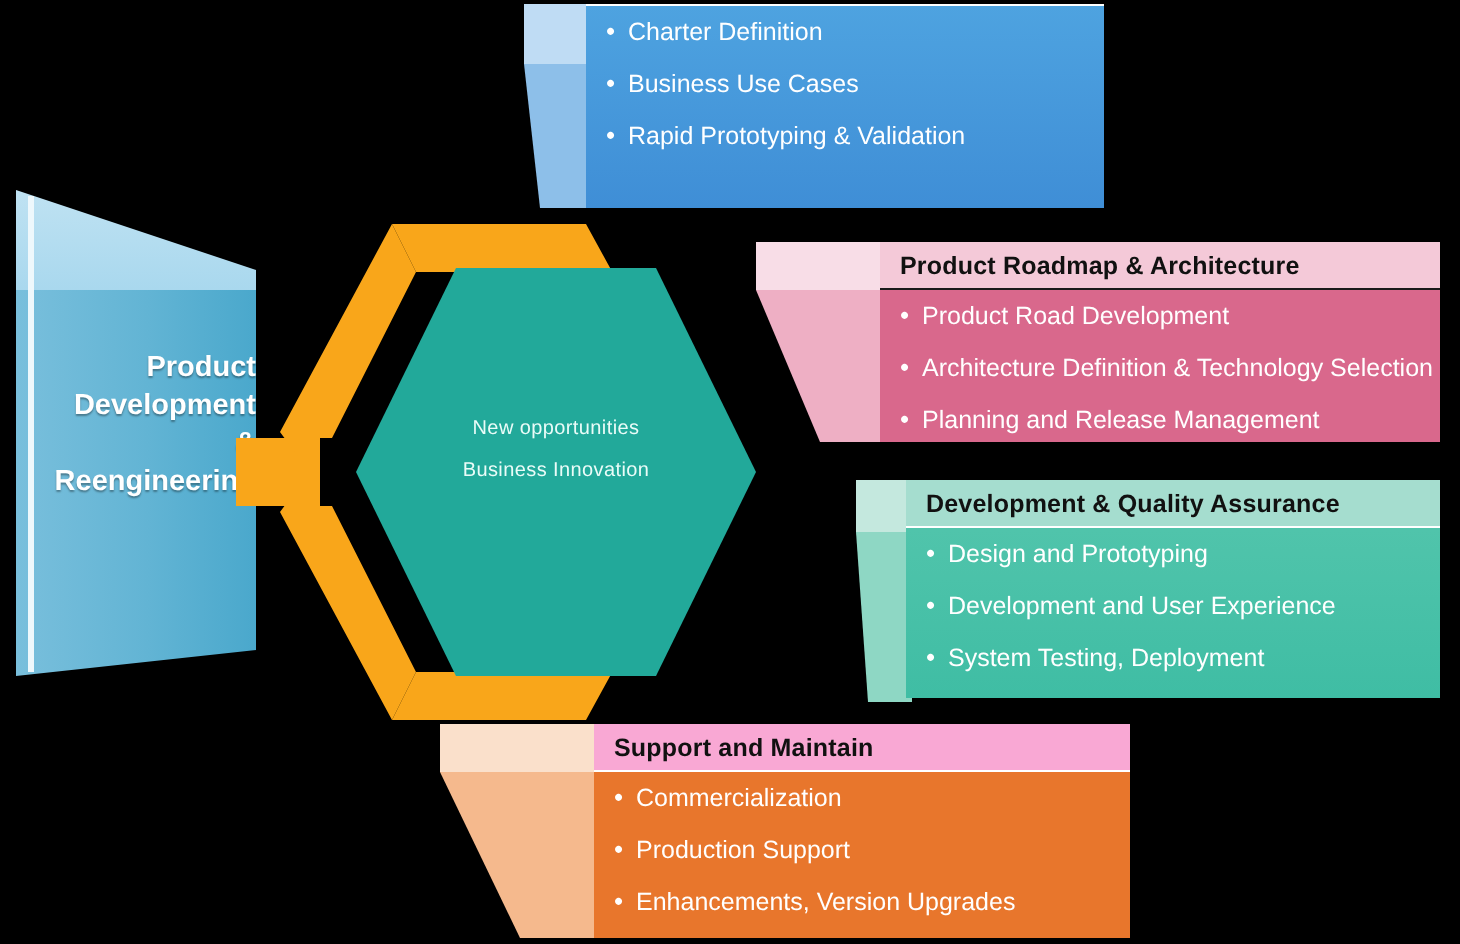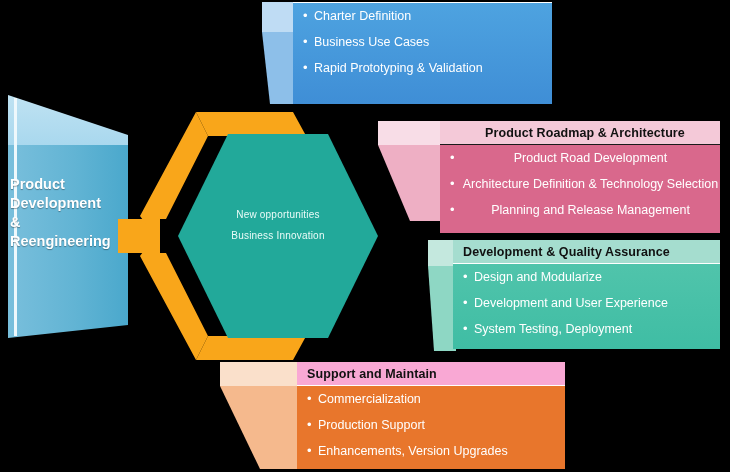--- a/index.html
+++ b/index.html
@@ -6,21 +6,21 @@
   #stage{
     position:relative;width:730px;height:472px;background:#000;overflow:hidden;
     font-family:"Liberation Sans", sans-serif;
   }
 
   
   .left-block{position:absolute;left:0;top:90px;width:140px;height:250px;}
   .left-block svg{display:block;}
   .left-label{
     position:absolute;left:10px;top:85px;width:118px;
-    text-align:left;color:#ffffff;font-weight:bold;font-size:14.5px;line-height:19px;
+    text-align:right;color:#ffffff;font-weight:bold;font-size:14.5px;line-height:19px;
     text-shadow:0 1px 1px rgba(0,0,0,.35);
   }
 
   
   .connector{position:absolute;left:118px;top:112px;width:240px;height:248px;}
 
   
   .hex-wrap{position:absolute;left:178px;top:134px;width:200px;height:204px;}
   .hex-text{
     position:absolute;left:0;top:70px;width:200px;text-align:center;
@@ -47,21 +47,21 @@
 
   
   #panel-conceptualization{left:262px;top:2px;width:292px;height:104px;}
   #panel-conceptualization .box{left:31px;width:259px;height:102px;
     background:linear-gradient(180deg,#4ea3e0 0%,#3f8ed6 100%);}
   #panel-conceptualization .hdr-band{background:linear-gradient(180deg,#a8cdee 0%,#9cc6ec 100%);}
   #panel-conceptualization .rule{background:#ffffff;}
 
   
   #panel-roadmap{left:378px;top:121px;width:343px;height:102px;}
-  #panel-roadmap .box{left:62px;width:280px;height:112px;background:#d9688c;text-align:center;}
+  #panel-roadmap .box{left:62px;width:280px;height:100px;background:#d9688c;}
   #panel-roadmap .hdr-band{background:#f4c9d8;}
   #panel-roadmap .rule{background:#1a1a1a;}
 
   
   #panel-devqa{left:428px;top:240px;width:293px;height:113px;}
   #panel-devqa .box{left:25px;width:267px;height:109px;
     background:linear-gradient(180deg,#55c6ad 0%,#3fbda4 100%);}
   #panel-devqa .hdr-band{background:#a5ddcf;}
   #panel-devqa .rule{background:#ffffff;}
 
@@ -159,21 +159,21 @@
 
   <div class="panel" id="panel-devqa">
     <svg class="wing" width="32" height="113" viewBox="0 0 32 113">
       <polygon points="0,0 28,0 28,26 0,26" fill="#c4e8de"></polygon>
       <polygon points="0,26 28,26 28,111 6,111" fill="#8ed7c4"></polygon>
     </svg>
     <div class="box">
       <div class="hdr hdr-band">Development &amp; Quality Assurance</div>
       <div class="rule"></div>
       <ul>
-        <li>Design and Modularize</li>
+        <li>Design and Prototyping</li>
         <li>Development and User Experience</li>
         <li>System Testing, Deployment</li>
         <li>Test Marketing</li>
       </ul>
     </div>
   </div>
 
   <div class="panel" id="panel-support">
     <svg class="wing" width="85" height="109" viewBox="0 0 85 109">
       <polygon points="0,0 80,0 80,24 0,24" fill="#fae0cb"></polygon>

